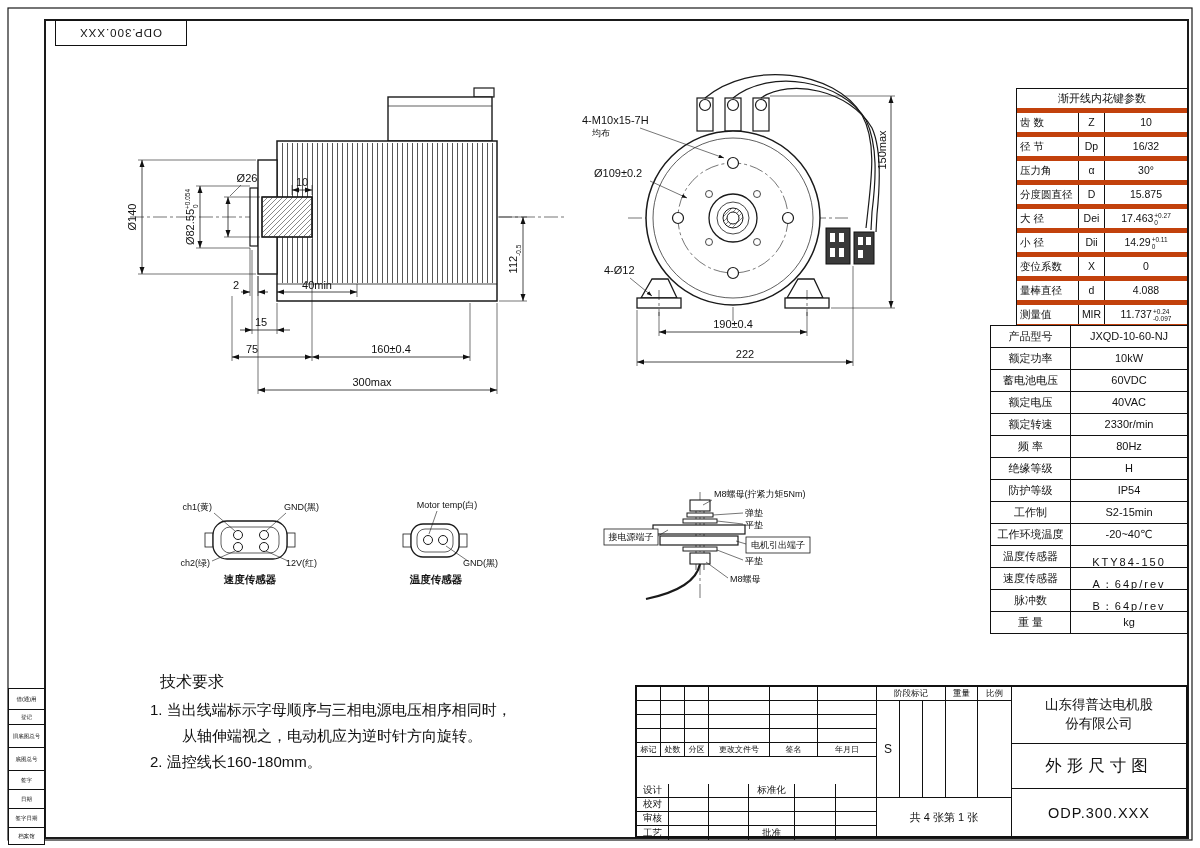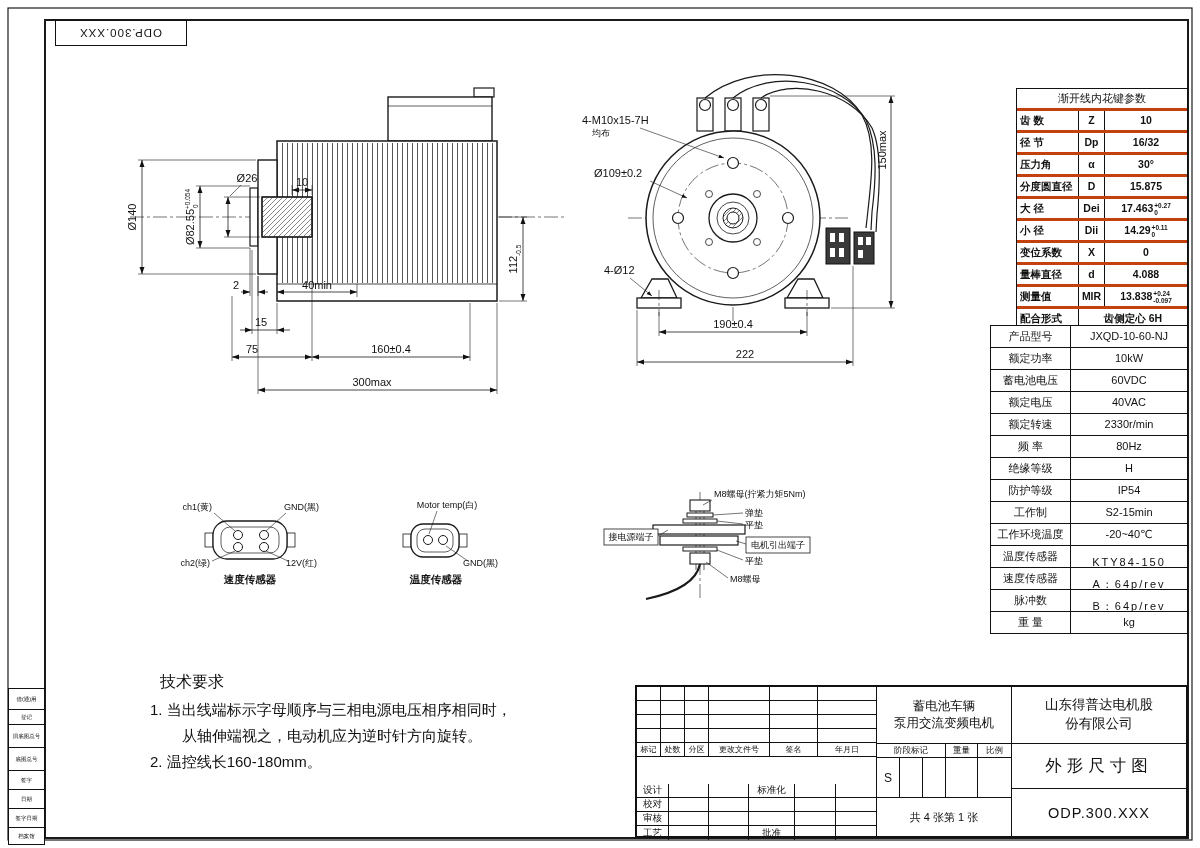--- a/index.html
+++ b/index.html
@@ -20,21 +20,21 @@
   
   .mcol { position:absolute; left:8px; top:688px; width:37px; background:#fff;
           border:1px solid #111; border-bottom:none; box-sizing:border-box; }
   .mbox { border-bottom:1px solid #111; font-size:5.5px; line-height:6px; display:flex;
           align-items:center; justify-content:center; text-align:center; overflow:hidden; }
 
   
   .stable { position:absolute; left:1016px; top:88px; width:172px; border:1.6px solid #111;
             background:#fff; box-sizing:border-box; }
   .ttitle { height:19px; line-height:19px; text-align:center; font-size:11px; }
-  .trow   { display:flex; border-top:3px solid #c2410c; height:19px; line-height:19px; font-size:10.5px;font-weight:bold; }
+  .trow   { display:flex; border-top:5px solid #c2410c; height:19px; line-height:19px; font-size:10.5px; }
   .c1 { width:62px; border-right:1px solid #111; padding-left:3px; box-sizing:border-box; white-space:nowrap; }
   .c2 { width:26px; border-right:1px solid #111; text-align:center; box-sizing:border-box; }
   .c3 { flex:1; display:flex; align-items:center; justify-content:center; gap:1px; }
   .c23 { flex:1; text-align:center; }
   .tolstack { display:inline-flex; flex-direction:column; justify-content:center;
               font-size:6.5px; line-height:7px; }
   .tolstack i { font-style:normal; }
 
   
   .ptable { position:absolute; left:990px; top:325px; width:198px; border:1.6px solid #111;
@@ -434,21 +434,21 @@
         <div class="c1">量棒直径</div>
         <div class="c2">d</div>
         <div class="c3">
           <span>4.088</span>
         </div>
       </div>
   <div class="trow">
         <div class="c1">测量值</div>
         <div class="c2">MIR</div>
         <div class="c3">
-          <span>13.838</span>
+          <span>11.737</span>
           <span class="tolstack">
             <i>+0.24</i>
             <i>-0.097</i>
           </span>
         </div>
       </div>
   <div class="trow">
         <div class="c1">配合形式</div>
         <div class="c23">齿侧定心 6H</div>
       </div>
@@ -575,24 +575,20 @@
           <div></div>
       <div>工艺</div>
           <div></div>
           <div></div>
       <div>批准</div>
           <div></div>
           <div></div>
     </div>
   </div>
   <div class="tb-mid">
-    <div class="nameBox">
-      <span>蓄电池车辆</span>
-      <span>泵用交流变频电机</span>
-    </div>
     <div class="stagehdr">
       <div>阶段标记</div>
       <div>重量</div>
       <div>比例</div>
     </div>
     <div class="stagecells">
       <div>S</div>
       <div></div>
       <div></div>
       <div></div>

